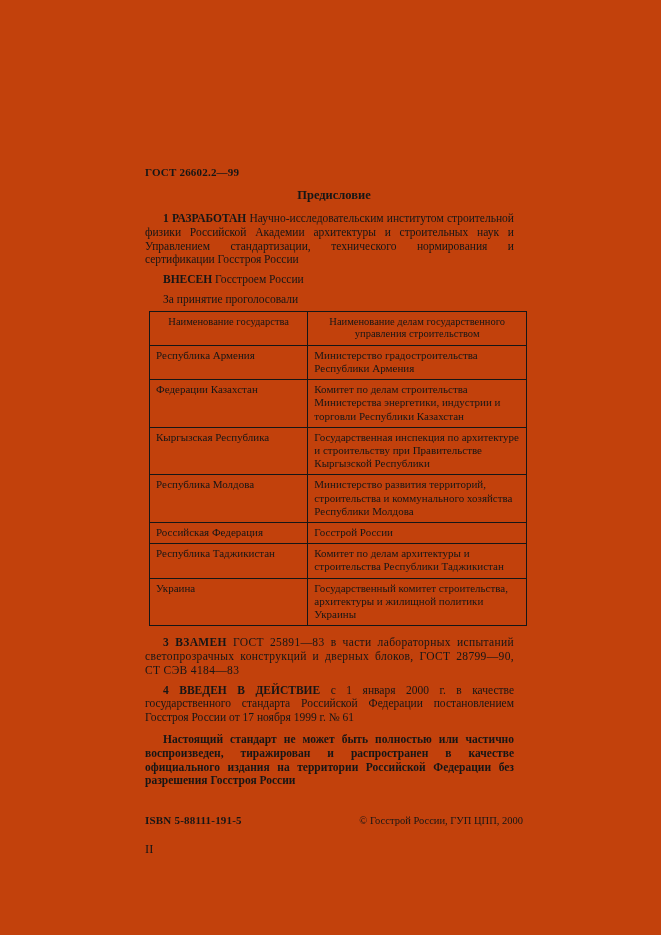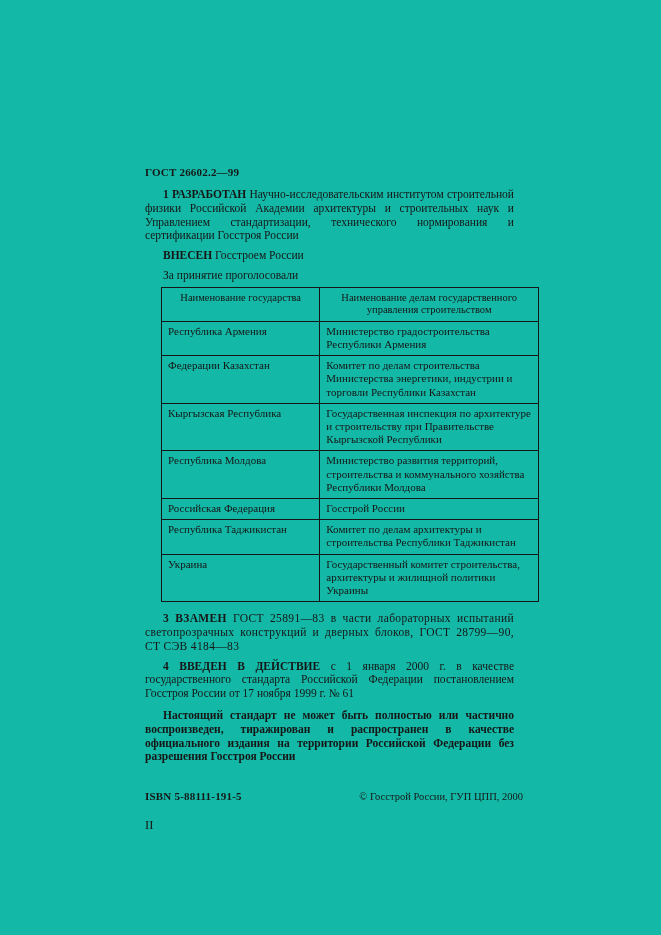--- a/index.html
+++ b/index.html
@@ -6,21 +6,21 @@
   html, body { margin: 0; padding: 0; }
   body {
     width: 661px; height: 935px;
     background: #f6f6f4;
     font-family: "Liberation Serif", "DejaVu Serif", serif;
     color: #161616;
   }
   .page {
     position: relative;
     width: 661px; height: 935px;
-    background: #14b8a6;
+    background: #c2410c;
     overflow: hidden;
   }
   .content {
     position: absolute;
     left: 145px; top: 166px;
     width: 378px;
   }
   .doc-number {
     font-weight: bold;
     font-size: 11px;
@@ -39,21 +39,21 @@
     text-align: justify;
     text-indent: 18px;
     margin: 0 9px 6px 0;
   }
   .para .lead { font-weight: bold; }
   .para.spaced { letter-spacing: 0.35px; }
   .para.no-gap { margin-bottom: 4px; }
   .vote-table {
     width: 100%;
     border-collapse: collapse;
-    margin: 4px 0 10px 16px;
+    margin: 4px 0 10px 4px;
     table-layout: fixed;
   }
   .vote-table th, .vote-table td {
     border: 1px solid #161616;
     vertical-align: top;
     text-align: left;
     font-size: 11px;
     line-height: 13.2px;
     padding: 3px 6px 4px 6px;
   }
@@ -83,20 +83,21 @@
   }
 </style>
 </head>
 <body>
 
 <div class="page">
   <div class="content">
 
     <div class="doc-number">ГОСТ 26602.2—99</div>
 
+    <h1 class="title">Предисловие</h1>
 
     <p class="para"><span class="lead">1 РАЗРАБОТАН</span> <span>Научно-исследовательским институтом строительной физики Российской Академии архитектуры и строительных наук и Управлением стандартизации, технического нормирования и сертификации Госстроя России</span></p>
 
     <p class="para"><span class="lead">ВНЕСЕН</span> <span>Госстроем России</span></p>
 
 
     <p class="para no-gap"><span>За принятие проголосовали</span></p>
 
     <table class="vote-table">
       <colgroup>

